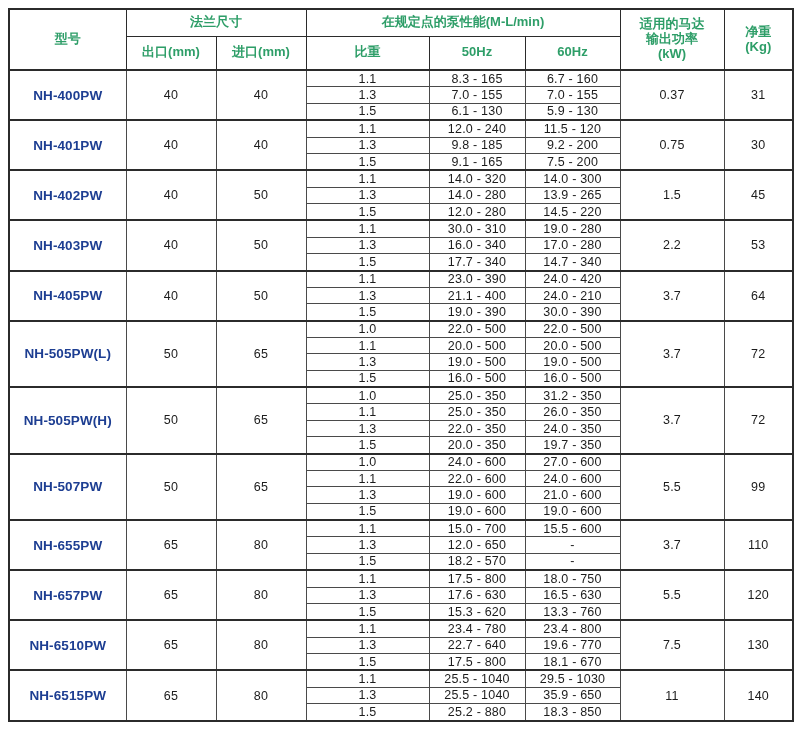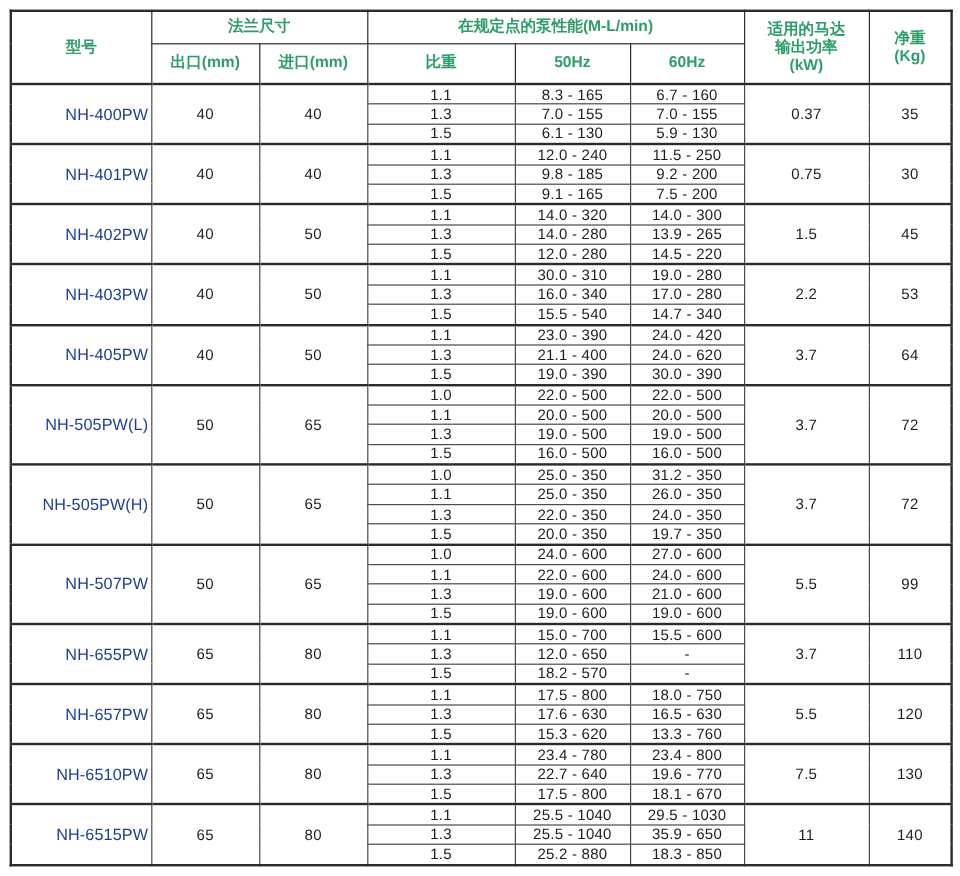--- a/index.html
+++ b/index.html
@@ -38,24 +38,23 @@
   thead tr.h1{height:27px;}
   thead tr.h2{height:34px;}
   thead tr.h2 th, thead th[rowspan]{border-bottom:2px solid var(--border-dark);margin-left:23px;}
   tbody td{
     font-size:12.5px;
     color:#1c1c1c;
     letter-spacing:0.2px;
   }
   tbody td.model{
     color:var(--blue);
-    font-weight:normal;
+    font-weight:bold;
     font-size:13.5px;
     letter-spacing:0.1px;
-    text-align:right;
   }
   tbody tr.group-start td{border-top:2px solid var(--border-dark);}
   thead th{border-color:var(--border-dark);}
 </style>
 </head>
 <body>
 
 <div class="page">
   <table class="spec">
     <colgroup>
@@ -89,39 +88,39 @@
     </thead>
     <tbody>
         <tr class="group-start">
           <td rowspan="3" class="model">NH-400PW</td>
           <td rowspan="3">40</td>
           <td rowspan="3">40</td>
           <td>1.1</td>
           <td>8.3 - 165</td>
           <td>6.7 - 160</td>
           <td rowspan="3">0.37</td>
-          <td rowspan="3">35</td>
+          <td rowspan="3">31</td>
         </tr>
         <tr>
           <td>1.3</td>
           <td>7.0 - 155</td>
           <td>7.0 - 155</td>
         </tr>
         <tr>
           <td>1.5</td>
           <td>6.1 - 130</td>
           <td>5.9 - 130</td>
         </tr>
         <tr class="group-start">
           <td rowspan="3" class="model">NH-401PW</td>
           <td rowspan="3">40</td>
           <td rowspan="3">40</td>
           <td>1.1</td>
           <td>12.0 - 240</td>
-          <td>11.5 - 250</td>
+          <td>11.5 - 120</td>
           <td rowspan="3">0.75</td>
           <td rowspan="3">30</td>
         </tr>
         <tr>
           <td>1.3</td>
           <td>9.8 - 185</td>
           <td>9.2 - 200</td>
         </tr>
         <tr>
           <td>1.5</td>
@@ -158,37 +157,37 @@
           <td rowspan="3">2.2</td>
           <td rowspan="3">53</td>
         </tr>
         <tr>
           <td>1.3</td>
           <td>16.0 - 340</td>
           <td>17.0 - 280</td>
         </tr>
         <tr>
           <td>1.5</td>
-          <td>15.5 - 540</td>
+          <td>17.7 - 340</td>
           <td>14.7 - 340</td>
         </tr>
         <tr class="group-start">
           <td rowspan="3" class="model">NH-405PW</td>
           <td rowspan="3">40</td>
           <td rowspan="3">50</td>
           <td>1.1</td>
           <td>23.0 - 390</td>
           <td>24.0 - 420</td>
           <td rowspan="3">3.7</td>
           <td rowspan="3">64</td>
         </tr>
         <tr>
           <td>1.3</td>
           <td>21.1 - 400</td>
-          <td>24.0 - 620</td>
+          <td>24.0 - 210</td>
         </tr>
         <tr>
           <td>1.5</td>
           <td>19.0 - 390</td>
           <td>30.0 - 390</td>
         </tr>
         <tr class="group-start">
           <td rowspan="4" class="model">NH-505PW(L)</td>
           <td rowspan="4">50</td>
           <td rowspan="4">65</td>

